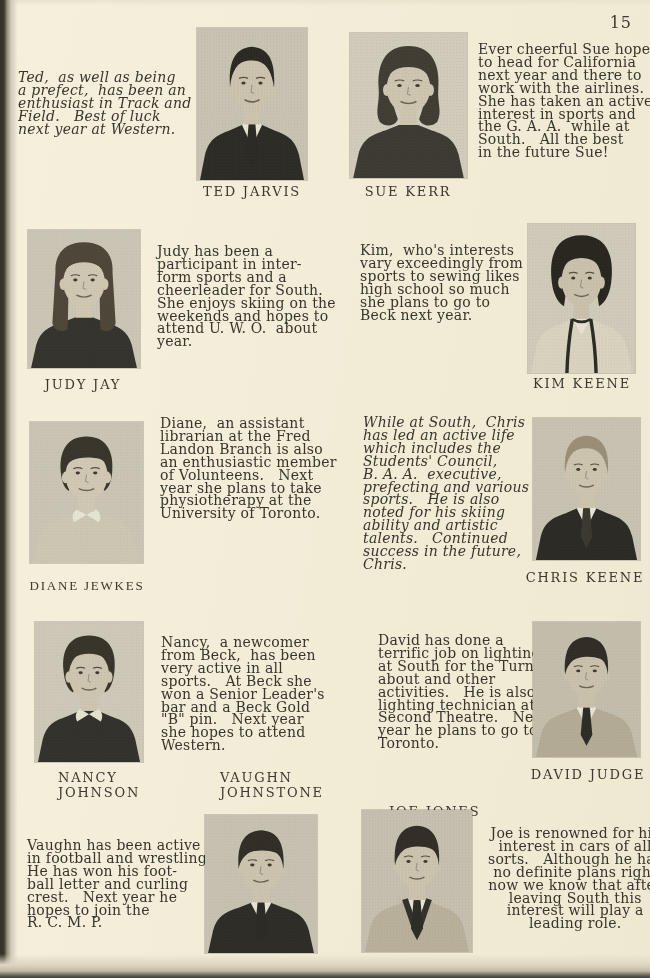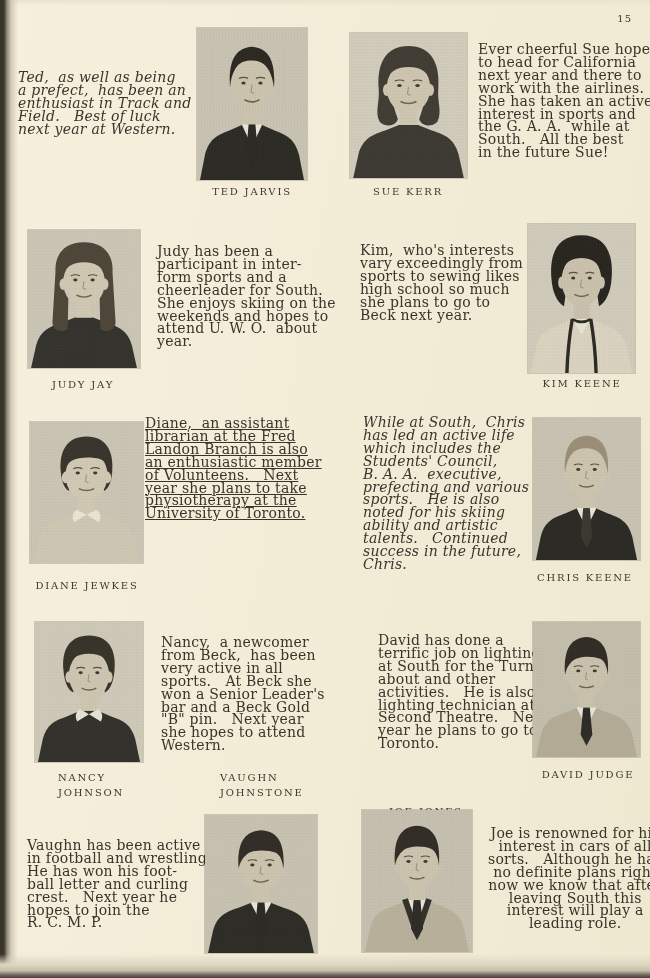--- a/index.html
+++ b/index.html
@@ -8,24 +8,24 @@
     background:linear-gradient(100deg,#f5efdc 0%,#f2ecd7 55%,#efe8d1 100%);
     font-family:"DejaVu Serif","Liberation Serif",serif;
     -webkit-font-smoothing:antialiased;
   }
   .edge-left{position:absolute;left:0;top:0;width:18px;height:100%;
     background:linear-gradient(90deg,#36322a 0px,#3b372e 4px,#8f8a7a 7px,#cfc9b6 11px,rgba(242,236,215,0) 18px);}
   .edge-bottom{position:absolute;left:0;bottom:0;width:100%;height:24px;
     background:linear-gradient(180deg,rgba(233,226,206,0) 0%,#ddd6c1 45%,#c4bda8 70%,#6b665c 88%,#443f37 100%);}
   .edge-top{position:absolute;left:0;top:0;width:100%;height:6px;
     background:linear-gradient(180deg,#e9e2cd 0%,rgba(242,236,215,0) 100%);}
-  .page-number{position:absolute;font-size:10px;letter-spacing:1px;color:#3d3b32;text-align:right;}
+  .page-number{position:absolute;font-size:16px;letter-spacing:1px;color:#3d3b32;text-align:right;}
   .bio{position:absolute;font-size:14px;line-height:12.9px;letter-spacing:0.25px;
     color:#37352c;white-space:pre;}
-  .caption{position:absolute;font-size:10px;line-height:15px;letter-spacing:1.8px;
+  .caption{position:absolute;font-size:13px;line-height:15px;letter-spacing:1.8px;
     color:#3b392f;white-space:pre;}
   .caption.centered{text-align:center;}
   .photo{position:absolute;box-shadow:0 0 0 1px rgba(62,57,46,.22), inset 0 0 14px rgba(60,55,45,.18);}
   .photo svg{display:block;width:100%;height:100%;}
 </style>
 </head>
 <body>
 
 <div class="page">
   <div class="edge-top"></div>
@@ -196,22 +196,22 @@
         <path d="M42,48 Q47,46 51,48" stroke="#55503f" stroke-width="1.2" fill="none"></path>
         <path d="M59,48 Q63,46 68,48" stroke="#55503f" stroke-width="1.2" fill="none"></path>
         <ellipse cx="46.5" cy="52.5" rx="2.1" ry="1.5" fill="#3f3a2f"></ellipse>
         <ellipse cx="63.5" cy="52.5" rx="2.1" ry="1.5" fill="#3f3a2f"></ellipse>
         <path d="M55,54 L54,61 L57,62.5" stroke="rgba(50,45,35,0.35)" stroke-width="1" fill="none"></path>
         <path d="M47.5,68.5 Q55,72.5 62.5,68.5" stroke="#6b6454" stroke-width="1.5" fill="none"></path>
         <path d="M32,55 C30,27 41,18 55,18 C69,18 80,27 78,55 C77,46 74,40 68,38 C60,35.5 47,36 41,39.5 C36,42.5 33,49 32,55 Z" fill="#3a352c"></path>
         <rect width="110" height="145" fill="url(#ht4)" opacity="0.14"></rect>
       </svg>
     </div>
-  <div class="caption centered" style="left:22px;top:578px;width:130px;">DIANE JEWKES</div>
-  <div class="bio" style="left:145px;top:417px;text-decoration:underline;">Diane,  an assistant
+  <div class="caption centered" style="left:22px;top:578px;width:130px;font-family:Liberation Serif, serif;">DIANE JEWKES</div>
+  <div class="bio" style="left:160px;top:417px;">Diane,  an assistant
 librarian at the Fred
 Landon Branch is also
 an enthusiastic member
 of Volunteens.   Next
 year she plans to take
 physiotherapy at the
 University of Toronto.</div>
 
   <div class="bio" style="left:363px;top:416px;font-style:italic;">While at South,  Chris
 has led an active life

